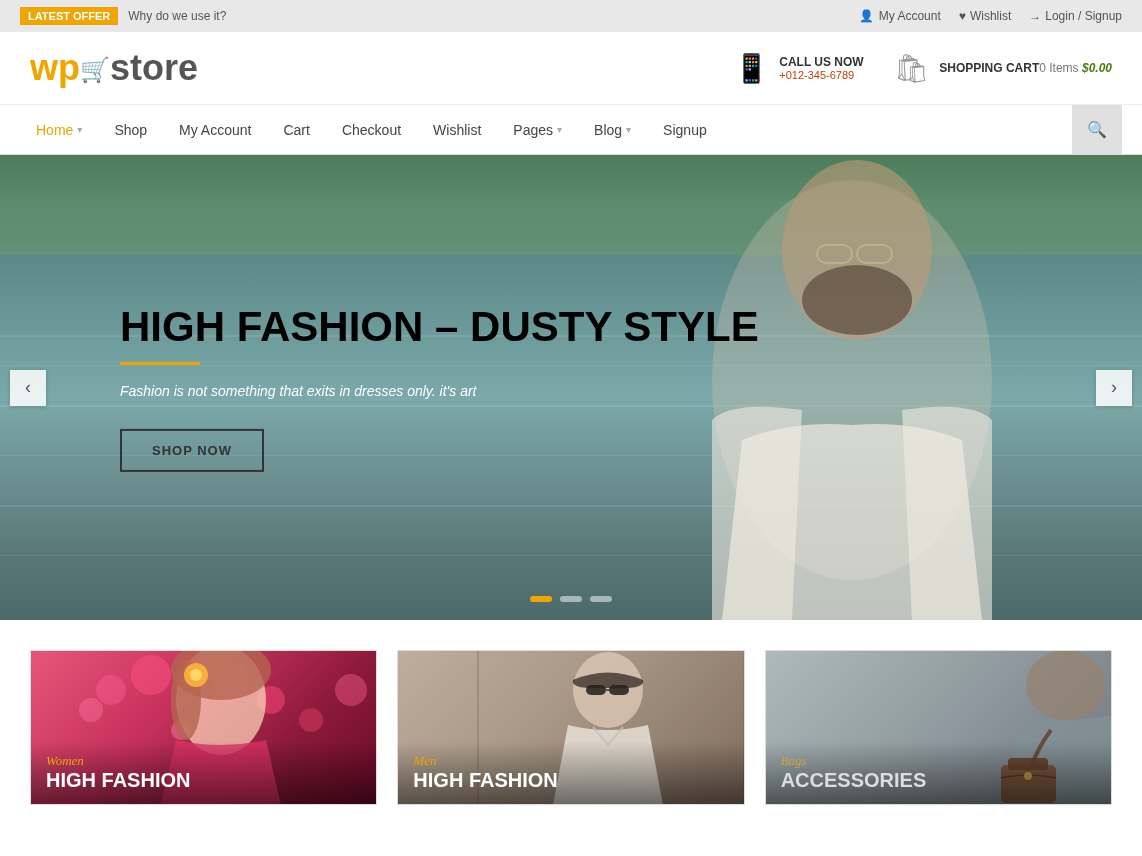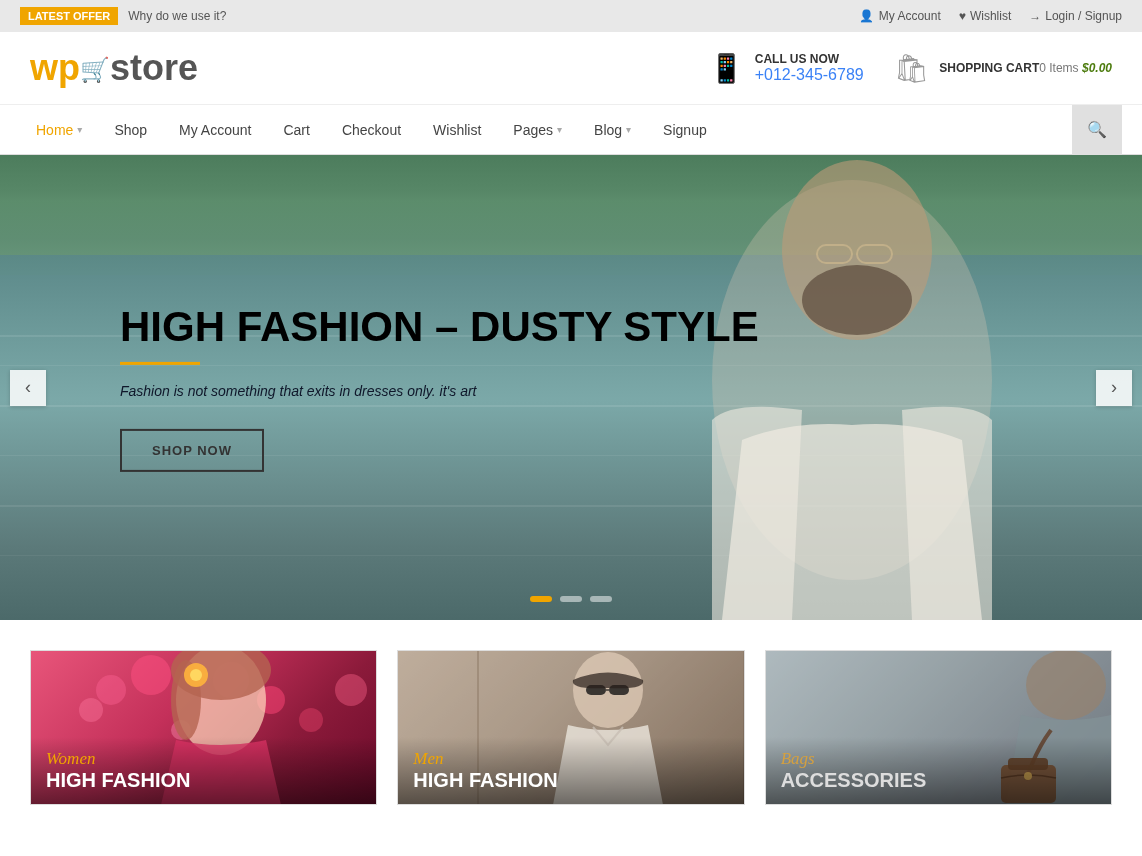--- a/index.html
+++ b/index.html
@@ -38,21 +38,21 @@
       border-bottom: 1px solid #eee;
     }
     .logo { display: flex; align-items: center; }
     .logo-text { font-size: 36px; font-weight: bold; color: #f0a500; font-family: Arial, sans-serif; }
 
     .header-right { display: flex; align-items: center; gap: 30px; }
     .call-us { display: flex; align-items: center; gap: 10px; }
     .call-us-icon { font-size: 28px; color: #999; }
     .call-us-text { display: flex; flex-direction: column; }
     .call-us-label { font-size: 12px; font-weight: bold; color: #333; text-transform: uppercase; }
-    .call-us-number { font-size: 16px; color: #3b82f6; }
+    .call-us-number { font-size: 11px; color: #c2410c; }
 
     .shopping-cart { display: flex; align-items: center; gap: 10px; }
     .cart-icon { font-size: 28px; color: #999; }
     .cart-text { display: flex; flex-direction: row; }
     .cart-label { font-size: 12px; font-weight: bold; color: #333; text-transform: uppercase; }
     .cart-items { font-size: 12px; color: #777; }
     .cart-price { color: #4d7c0f; font-weight: bold; font-style: italic; }
 
     
     .nav-bar {
@@ -134,21 +134,21 @@
       margin-bottom: 12px;
     }
     .hero-underline {
       width: 80px;
       height: 3px;
       background: #f0a500;
       margin-bottom: 18px;
     }
     .hero-subtitle {
       font-size: 14px;
-      color: #0f172a;
+      color: #ffffff;
       margin-bottom: 30px;
       font-style: italic;
     }
     .shop-now-btn {
       display: inline-block;
       padding: 12px 30px;
       border: 2px solid #333;
       background: transparent;
       color: #333;
       font-size: 13px;
@@ -240,21 +240,21 @@
     }
     .category-overlay {
       position: absolute;
       bottom: 0;
       left: 0;
       right: 0;
       padding: 12px 15px;
       background: linear-gradient(to top, rgba(0,0,0,0.5) 0%, transparent 100%);
     }
     .category-sub-label {
-      font-size: 17px;
+      font-size: 13px;
       font-style: italic;
       color: #f0a500;
       font-family: Georgia, serif;
     }
     .category-label {
       font-size: 20px;
       font-weight: bold;
       color: #fff;
       text-transform: uppercase;
     }

